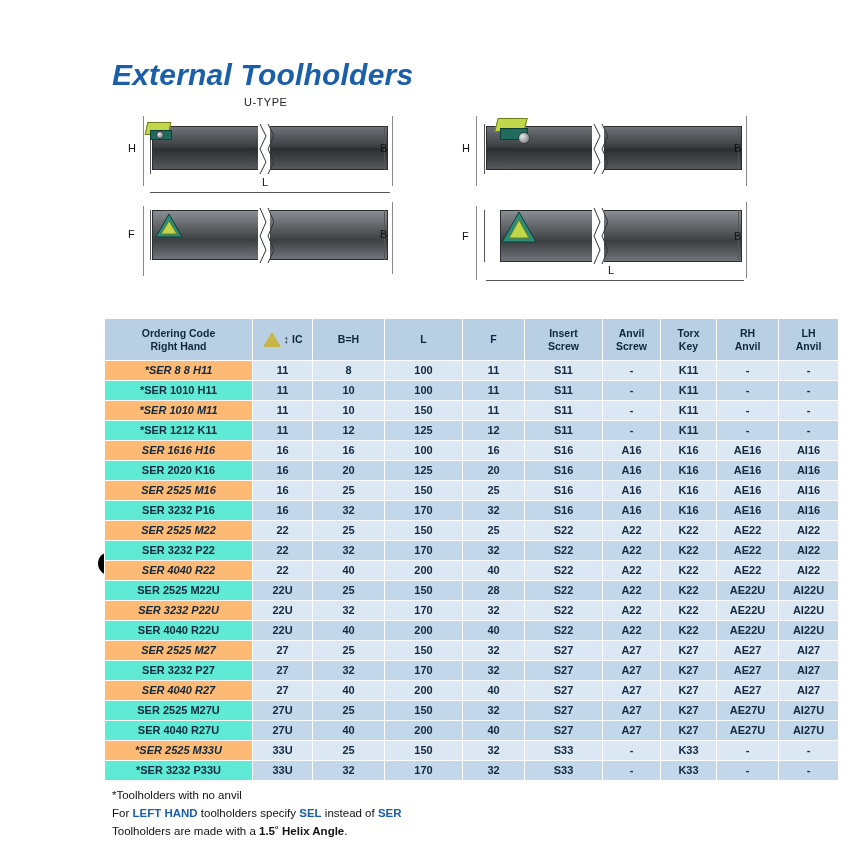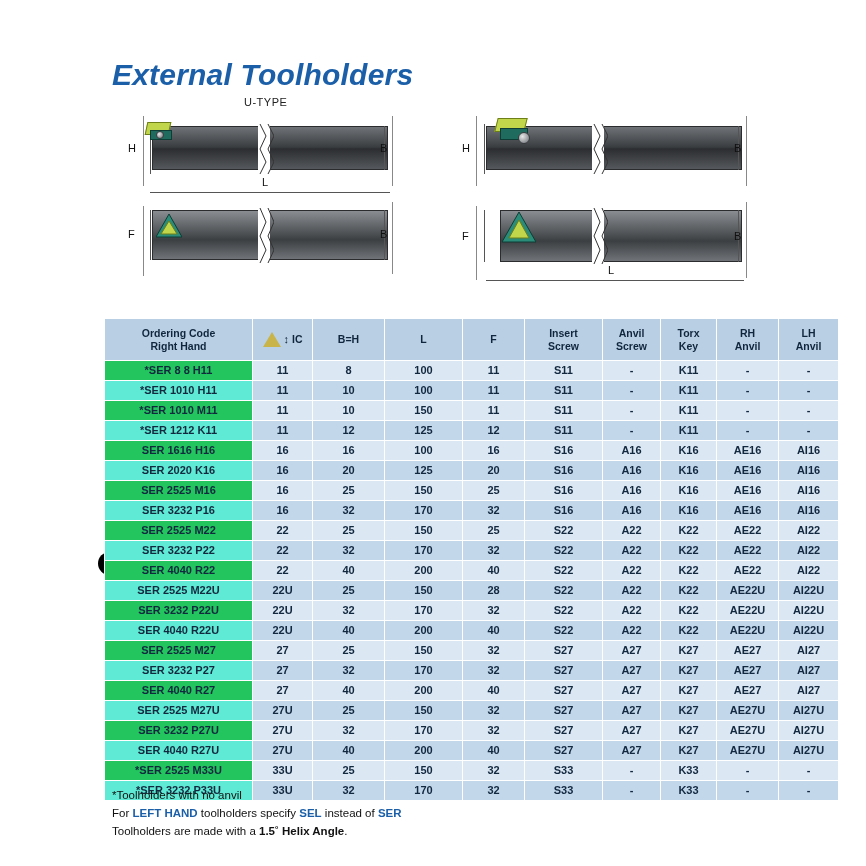--- a/index.html
+++ b/index.html
@@ -129,21 +129,21 @@
   .col-f       { width: 62px; }
   .col-screw   { width: 78px; }
   .col-anvil   { width: 58px; }
   .col-torx    { width: 56px; }
   .col-rh      { width: 62px; }
   .col-lh      { width: 60px; }
 
   tr.r-light td { background: #dbe7f3; }
   tr.r-dark  td { background: #c3d7ea; }
   td.code-cell { text-align: left; padding-left: 14px; }
-  tr.r-light td.code-cell { background: #22c55e; }
+  tr.r-light td.code-cell { background: #fdba74; font-style: italic; }
   tr.r-dark  td.code-cell { background: #5eead4; }
 
   
   .ic-head {
     display: flex;
     align-items: center;
     justify-content: center;
     gap: 3px;
   }
   .ic-tri {
@@ -528,32 +528,20 @@
           <td class="col-ic">27U</td>
           <td class="col-bh">25</td>
           <td class="col-l">150</td>
           <td class="col-f">32</td>
           <td class="col-screw">S27</td>
           <td class="col-anvil">A27</td>
           <td class="col-torx">K27</td>
           <td class="col-rh">AE27U</td>
           <td class="col-lh">AI27U</td>
         </tr>
-        <tr class="r-light">
-          <td class="code-cell">SER 3232 P27U</td>
-          <td class="col-ic">27U</td>
-          <td class="col-bh">32</td>
-          <td class="col-l">170</td>
-          <td class="col-f">32</td>
-          <td class="col-screw">S27</td>
-          <td class="col-anvil">A27</td>
-          <td class="col-torx">K27</td>
-          <td class="col-rh">AE27U</td>
-          <td class="col-lh">AI27U</td>
-        </tr>
         <tr class="r-dark">
           <td class="code-cell">SER 4040 R27U</td>
           <td class="col-ic">27U</td>
           <td class="col-bh">40</td>
           <td class="col-l">200</td>
           <td class="col-f">40</td>
           <td class="col-screw">S27</td>
           <td class="col-anvil">A27</td>
           <td class="col-torx">K27</td>
           <td class="col-rh">AE27U</td>

